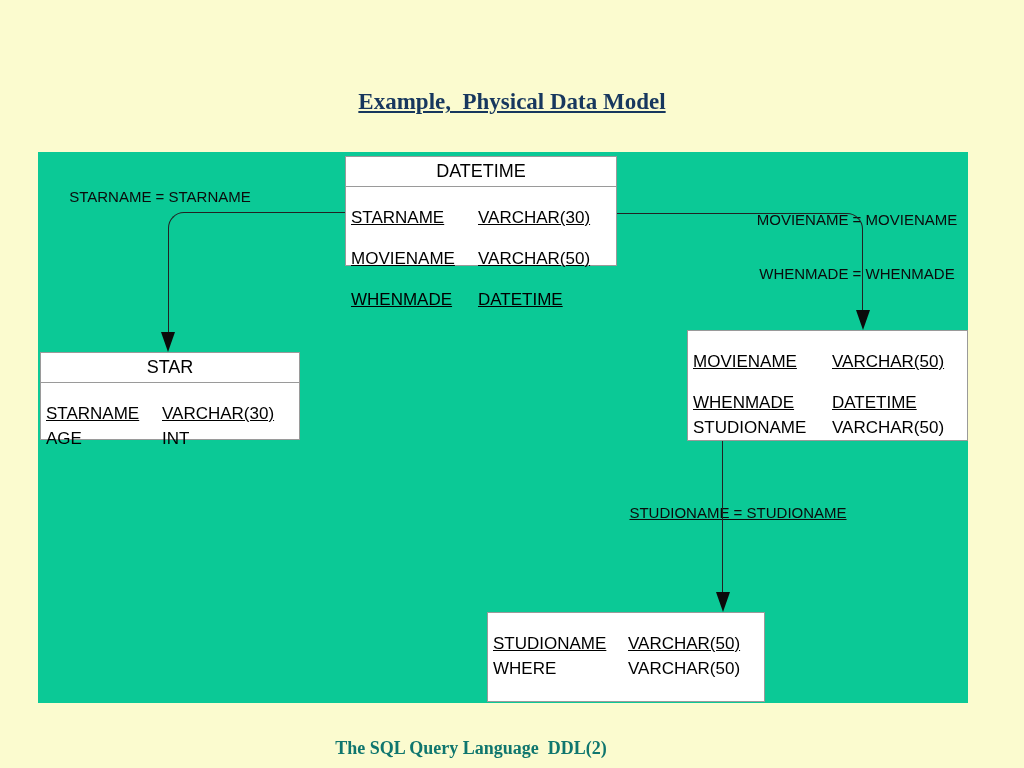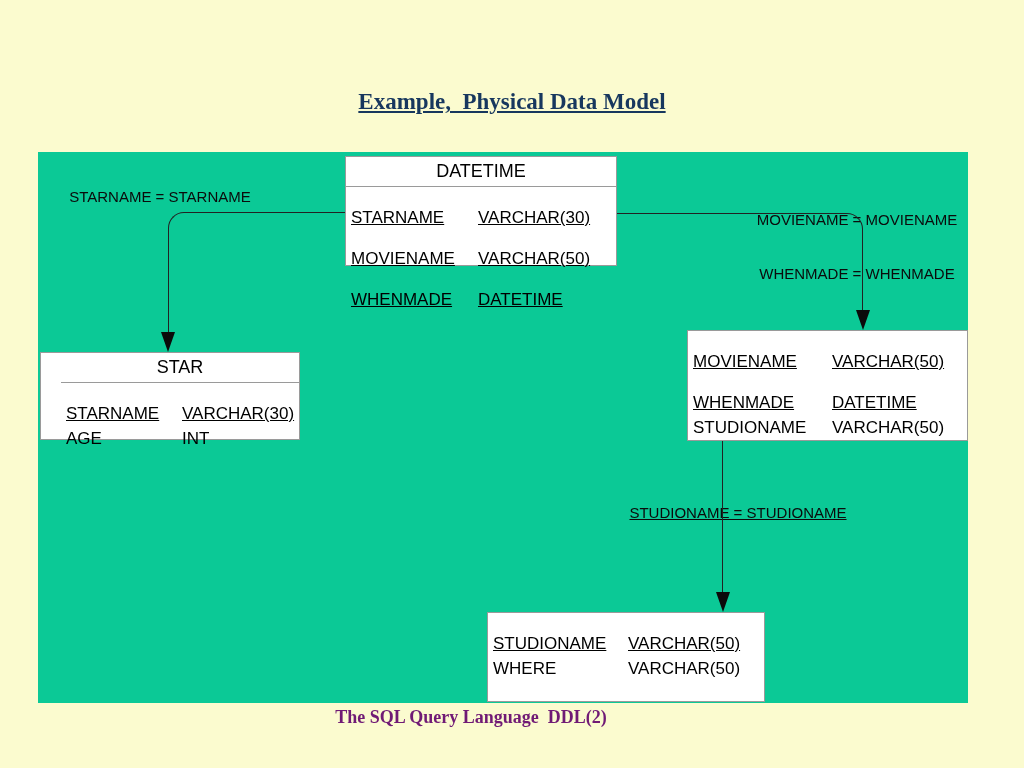--- a/index.html
+++ b/index.html
@@ -26,21 +26,21 @@
   .tbl .hdr {
     text-align:center; height:29px; line-height:29px;
     border-bottom:1px solid #9a9a9a; font-size:18px;
   }
   .tbl .rows { padding:2px 5px 0 5px; }
   .row { display:flex; }
   .row .nm { flex:0 0 auto; }
   .u { text-decoration:underline;margin-top:16px; }
   .tbl-starsin { left:345px; top:156px; width:272px; height:110px; }
   .tbl-starsin .nm { width:127px; }
-  .tbl-star { left:40px; top:352px; width:260px; height:88px;padding-left:20px; }
+  .tbl-star { left:40px; top:352px; width:260px; height:88px; }
   .tbl-star .nm { width:116px; }
   .tbl-movie { left:687px; top:330px; width:281px; height:111px; }
   .tbl-movie .nm { width:139px; }
   .tbl-studio { left:487px; top:612px; width:278px; height:90px; }
   .tbl-studio .nm { width:135px; }
   .join-label {
     position:absolute; transform:translateX(-50%);
     font-size:15px; line-height:18px; text-align:center; white-space:pre;
     color:#0b0b0b;
   }
@@ -64,23 +64,23 @@
   }
   .arrow-down {
     position:absolute; width:0; height:0;
     border-left:7px solid transparent; border-right:7px solid transparent;
     border-top:20px solid #0b0b0b;
   }
   .arr-star { left:161px; top:332px; }
   .arr-movie { left:856px; top:310px; }
   .arr-studio { left:716px; top:592px; }
   .slide-footer {
-    position:absolute; left:471px; top:707px; transform:translateX(-50%);
+    position:absolute; left:471px; top:738px; transform:translateX(-50%);
     white-space:pre; font-family:"Liberation Serif", serif; font-weight:bold;
-    font-size:18px; color:#701a75;
+    font-size:18px; color:#0f766e;
   }
 </style>
 </head>
 <body>
 
 <div class="slide-title">Example,  Physical Data Model</div>
 
 <div class="panel"></div>
 
 <div class="join-label lbl-star">STARNAME = STARNAME</div>

